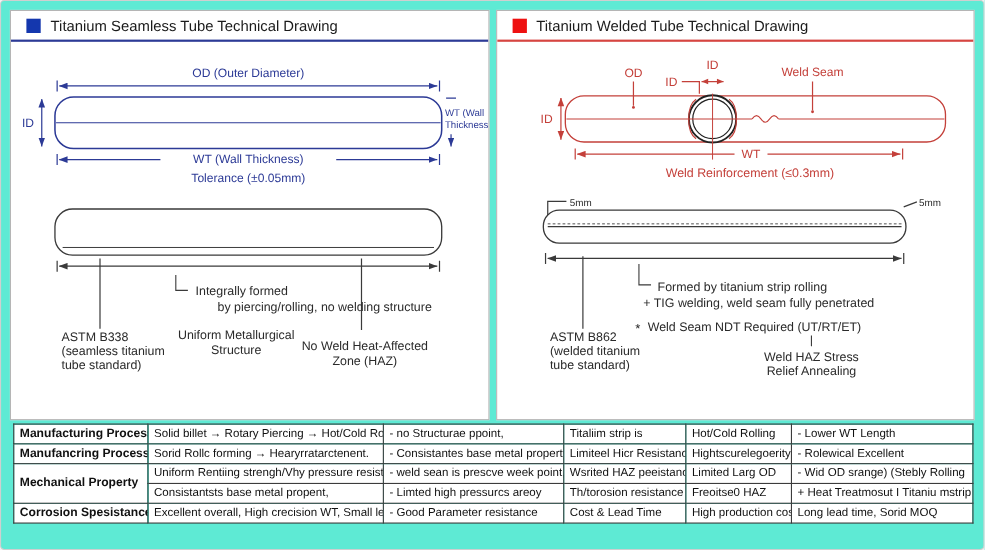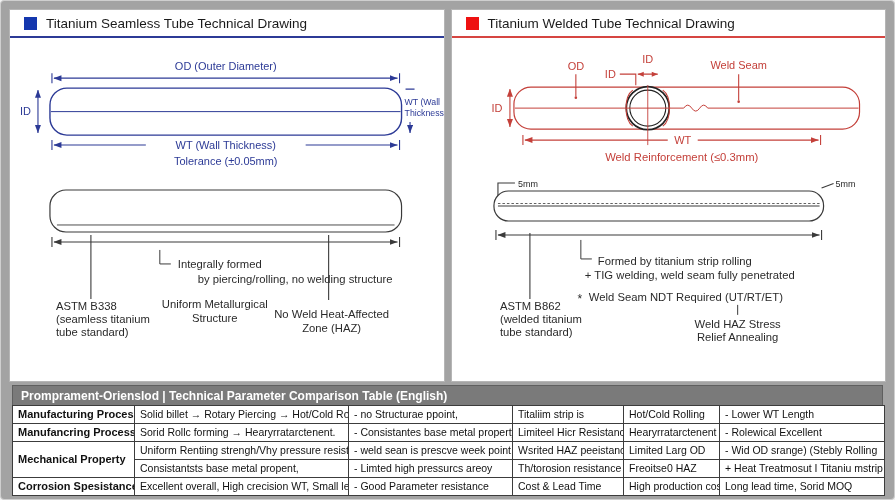--- a/index.html
+++ b/index.html
@@ -1,17 +1,17 @@
 <!DOCTYPE html>
 <html><head>
 <meta charset="utf-8">
 <style>
   html,body { margin:0; padding:0; background:#f2f2f2; }
   .page {
-    width:895px; height:500px; background:#a3a3a3;
+    width:895px; height:500px; background:#5eead4;
     border:1px solid #cfcfcf; border-radius:4px; box-sizing:border-box;
     font-family:"Liberation Sans", sans-serif; position:relative; overflow:hidden;
     margin:0 auto;
   }
   .panels { display:flex; gap:6px; padding:8px 8px 0 8px; }
   .panel {
     flex:1; border:1px solid #b5b5b5; background:#fff; height:373px;
     box-sizing:border-box; overflow:hidden;
   }
   .panel-head {
@@ -196,21 +196,20 @@
           <text x="128" y="265" text-anchor="middle" font-size="12">*</text>
           <text x="137" y="263">Weld Seam NDT Required (UT/RT/ET)</text>
           <text x="286" y="290" text-anchor="middle">Weld HAZ Stress</text>
           <text x="286" y="303" text-anchor="middle">Relief Annealing</text>
         </g>
       </svg>
     </section>
   </div>
 
   <div class="table-wrap">
-    <div class="table-title">Promprament-Orienslod | Technical Parameter Comparison Table (English)</div>
     <table class="cmp">
       <colgroup>
         <col style="width:122px">
           <col style="width:214px">
           <col style="width:164px">
         <col style="width:111px">
           <col style="width:96px">
           <col style="width:165px">
       </colgroup>
       <tbody>
@@ -220,21 +219,21 @@
           <td>- no Structurae ppoint,</td>
           <td>Titaliim strip is</td>
           <td>Hot/Cold Rolling</td>
           <td>- Lower WT Length</td>
         </tr>
         <tr>
           <td class="rowlabel">Manufancring Process</td>
           <td>Sorid Rollc forming → Hearyrratarctenent.</td>
           <td>- Consistantes base metal property,</td>
           <td>Limiteel Hicr Resistance</td>
-          <td>Hearyrratarctenent</td>
+          <td>Hightscurelegoerity</td>
           <td>- Rolewical Excellent</td>
         </tr>
         <tr>
           <td class="rowlabel" rowspan="2">Mechanical Property</td>
           <td>Uniform Rentiing strengh/Vhy pressure resistancs</td>
           <td>- weld sean is prescve week point,</td>
           <td>Wsrited HAZ peeistancs</td>
           <td>Limited Larg OD</td>
           <td>- Wid OD srange) (Stebly Rolling</td>
         </tr>

